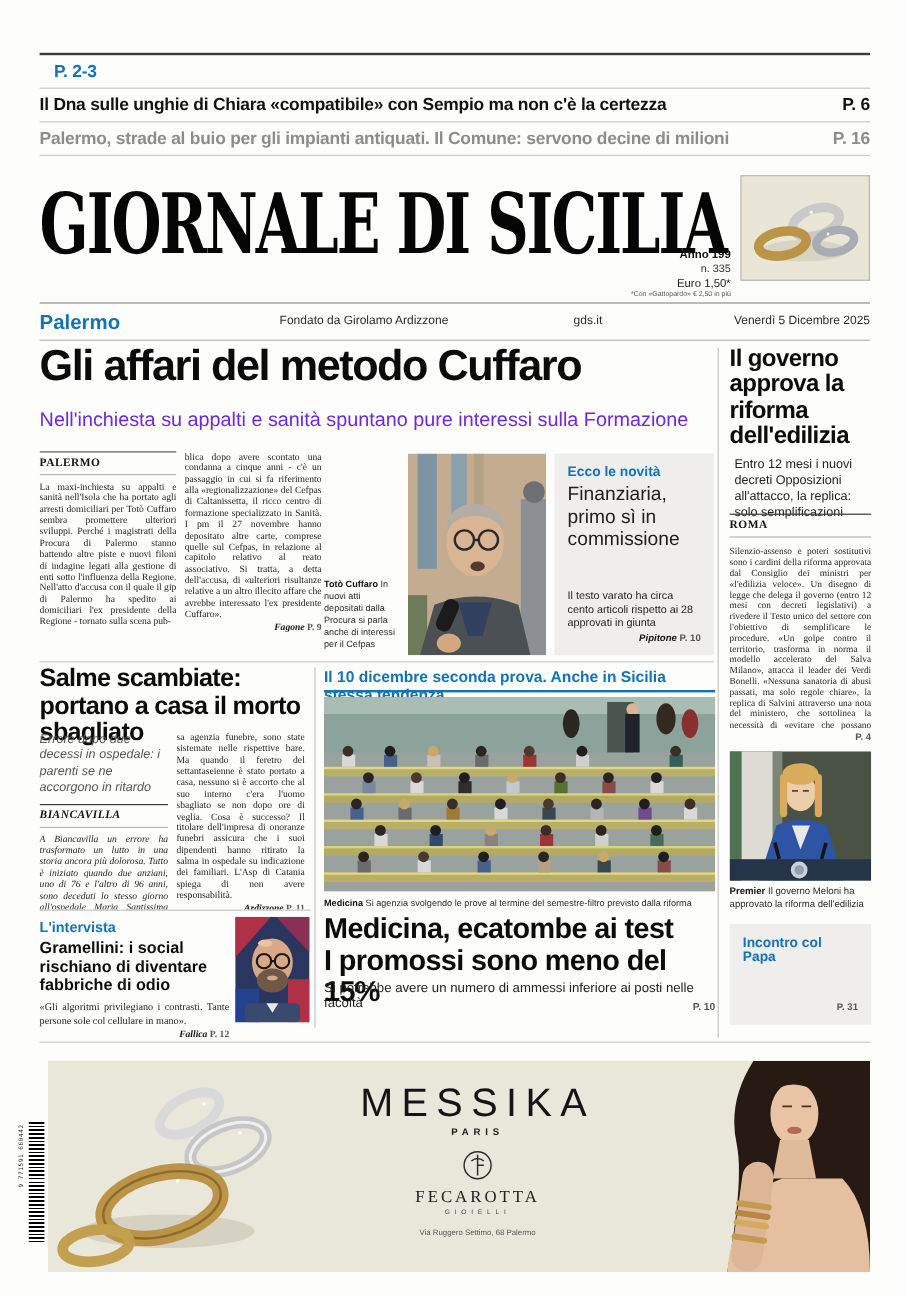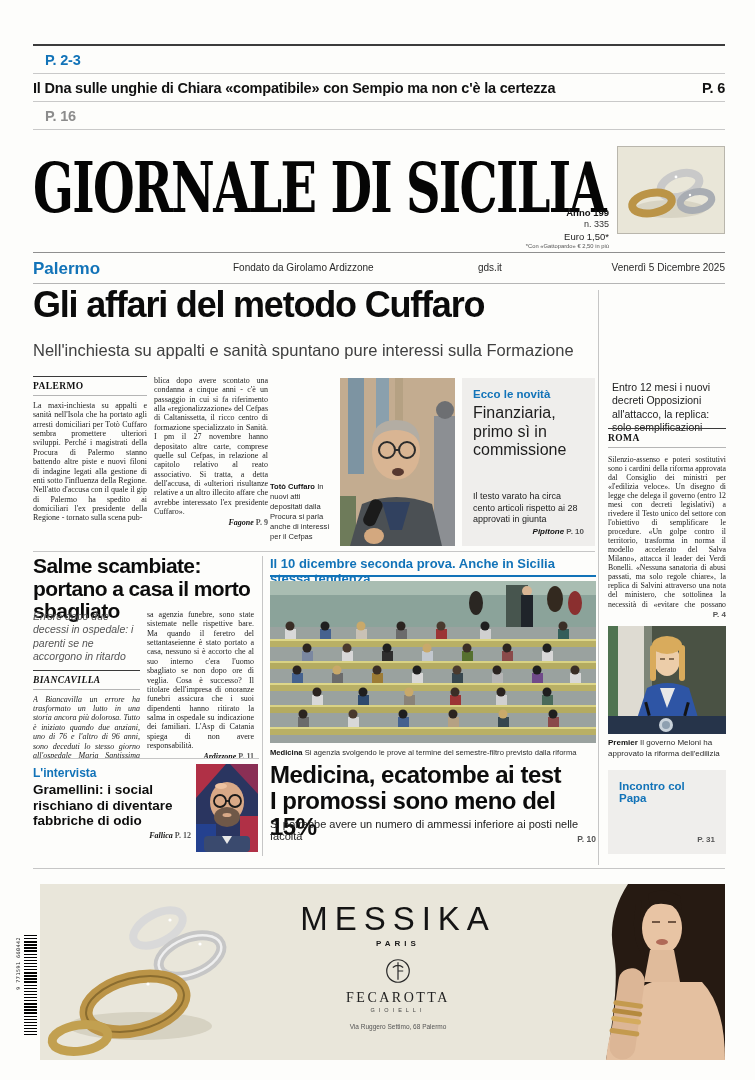--- a/index.html
+++ b/index.html
@@ -19,21 +19,21 @@
   .mast-meta .price{font-size:9.5px;color:#222;}
   .mast-meta .note{font-size:5.8px;color:#555;}
   
   .dateline{left:33px;right:30px;top:252px;height:30px;border-top:1px solid #8f8f8f;border-bottom:1px solid #b5b5b5;}
   .edition{left:0;top:6px;font-size:17px;font-weight:bold;color:#1273b8;}
   .founder{left:200px;top:9px;font-size:10px;color:#2a2a2a;}
   .site{left:445px;top:9px;font-size:10px;color:#2a2a2a;}
   .pubdate{right:0;top:9px;font-size:10px;color:#2a2a2a;}
   
   .lead-h{left:33px;top:287px;width:562px;font-size:36px;font-weight:bold;letter-spacing:-1.2px;line-height:1.0;color:#0b0b0b;}
-  .lead-sub{left:33px;top:341px;width:562px;font-size:16.5px;color:#404040;}
+  .lead-sub{left:33px;top:341px;width:562px;font-size:16.5px;color:#6d28d9;}
   .vrule-main{left:598px;top:290px;width:1px;height:575px;background:#c6c6c6;}
   .col{top:376px;height:170px;overflow:hidden;}
   .c1{left:33px;width:114px;} .c2{left:154px;width:114px;}
   .section-hd{font-family:"Liberation Serif",serif;font-weight:bold;font-size:9.5px;letter-spacing:0.4px;border-top:1px solid #3a3a3a;border-bottom:1px solid #b5b5b5;padding:4px 0;margin-bottom:5px;}
   .body-serif{font-family:"Liberation Serif",serif;font-size:8px;line-height:1.17;text-align:justify;color:#1b1b1b;}
   .byline{font-family:"Liberation Serif",serif;font-size:8px;text-align:right;margin-top:2px;}
   .by-name{font-weight:bold;color:#111;font-style:italic;} .by-page{font-weight:bold;color:#555;}
   .photocap{font-size:7.6px;color:#2a2a2a;line-height:1.32;}
   .cap-t{font-weight:bold;color:#111;}
   .cuffaro-cap{left:270px;top:482px;width:64px;}
@@ -105,20 +105,21 @@
 
   <div class="abs strip">
     <div class="strip-row">
       <span class="strip-page blue">P. 2-3</span>
     </div>
     <div class="strip-row">
       <span class="blackc">Il Dna sulle unghie di Chiara «compatibile» con Sempio ma non c'è la certezza</span>
       <span class="strip-page blackc">P. 6</span>
     </div>
     <div class="strip-row">
+      <span class="grayc">Palermo, strade al buio per gli impianti antiquati. Il Comune: servono decine di milioni</span>
       <span class="strip-page grayc">P. 16</span>
     </div>
   </div>
 
   <div class="abs mast-title">GIORNALE DI SICILIA</div>
   <div class="abs mast-thumb">
     <svg width="104" height="84" viewBox="0 0 104 84">
       <rect width="104" height="84" fill="#e9e6d8"></rect>
       <ellipse cx="52" cy="62" rx="36" ry="9" fill="#d8d4c4"></ellipse>
       <g transform="rotate(-18 62 38)">
@@ -218,20 +219,21 @@
       <span class="by-name">Ardizzone</span>
       <span class="by-page">P. 11</span>
     </div>
   </div>
 
   <div class="abs hrule r-salme-bottom"></div>
 
   <div class="abs intv">
     <div class="kicker">L'intervista</div>
     <div class="intv-h">Gramellini: i social rischiano di diventare fabbriche di odio</div>
+    <div class="intv-q">«Gli algoritmi privilegiano i contrasti. Tante persone sole col cellulare in mano».</div>
     <div class="byline">
       <span class="by-name">Fallica</span>
       <span class="by-page">P. 12</span>
     </div>
   </div>
   <div class="abs photo ph-gram">
     <svg width="62" height="88" viewBox="0 0 62 88">
       <rect width="62" height="88" fill="#2a3560"></rect>
       <polygon points="0,0 30,0 0,34" fill="#b03046"></polygon>
       <polygon points="62,0 62,30 34,0" fill="#8a2f55"></polygon>
@@ -350,20 +352,21 @@
     <span class="cap-t">Medicina</span>
     <span>Si agenzia svolgendo le prove al termine del semestre-filtro previsto dalla riforma</span>
   </div>
   <div class="abs med-h">
     <div>Medicina, ecatombe ai test</div>
     <div>I promossi sono meno del 15%</div>
   </div>
   <div class="abs med-sub">Si potrebbe avere un numero di ammessi inferiore ai posti nelle facoltà</div>
   <div class="abs med-page">P. 10</div>
 
+  <div class="abs edil-h">Il governo approva la riforma dell'edilizia</div>
   <div class="abs edil-sub">Entro 12 mesi i nuovi decreti Opposizioni all'attacco, la replica: solo semplificazioni</div>
   <div class="abs edil-sec">
     <div class="section-hd">ROMA</div>
   </div>
   <div class="abs body-serif edil-body">Silenzio-assenso e poteri sostitutivi sono i cardini della riforma approvata dal Consiglio dei ministri per «l'edilizia veloce». Un disegno di legge che delega il governo (entro 12 mesi con decreti legislativi) a rivedere il Testo unico del settore con l'obiettivo di semplificare le procedure. «Un golpe contro il territorio, trasforma in norma il modello accelerato del Salva Milano», attacca il leader dei Verdi Bonelli. «Nessuna sanatoria di abusi passati, ma solo regole chiare», la replica di Salvini attraverso una nota del ministero, che sottolinea la necessità di «evitare che possano nascere contenziosi sulle ambiguità delle norme».</div>
   <div class="abs edil-page">P. 4</div>
   <div class="abs photo ph-meloni">
     <svg width="118" height="108" viewBox="0 0 118 108">
       <rect width="118" height="108" fill="#4a5244"></rect>
       <rect x="0" width="10" height="108" fill="#4f7350"></rect>

